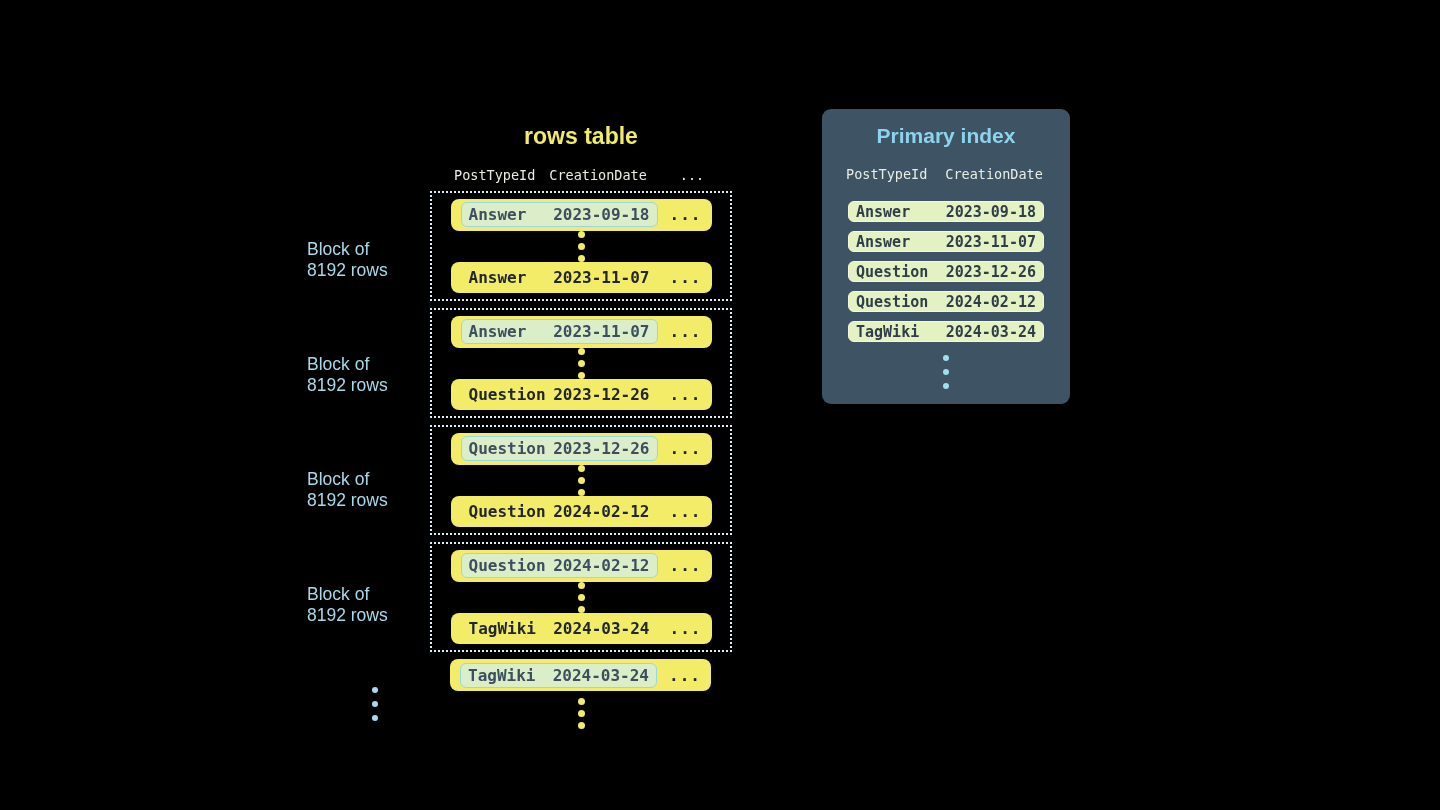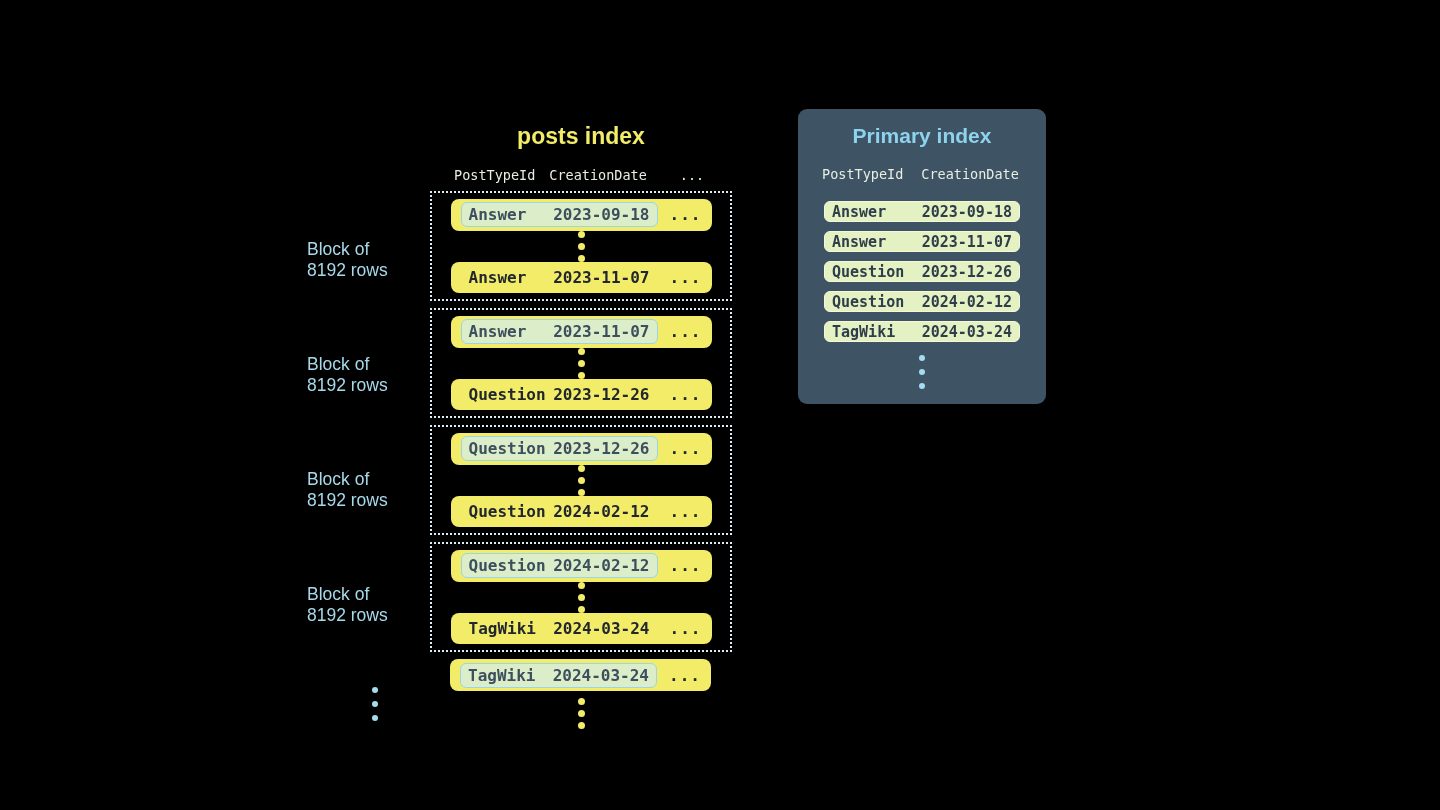--- a/index.html
+++ b/index.html
@@ -61,21 +61,21 @@
     color:var(--blue_text);font-size:17.5px;line-height:21px;
   }
   .bl0{top:239px;} .bl1{top:354px;} .bl2{top:469px;} .bl3{top:584px;}
 
   .overflow-row{position:absolute;left:450px;top:659px;}
   .bottom-dots{position:absolute;left:430px;top:698px;width:302px;display:flex;justify-content:center;}
   .left-dots{position:absolute;left:372px;top:687px;}
 
   
   .panel{
-    position:absolute;left:798px;top:109px;width:248px;height:295px;
+    position:absolute;left:822px;top:109px;width:248px;height:295px;
     background:var(--panel_bg);border-radius:9px;box-sizing:border-box;
   }
   .panel-title{
     margin-top:15px;text-align:center;color:var(--panel_title);
     font-size:21px;font-weight:600;
   }
   .panel-header{
     margin-top:18px;padding-left:24px;display:flex;gap:18px;
     font-family:"DejaVu Sans Mono", monospace;font-size:13.5px;color:var(--header_text);
   }
@@ -85,21 +85,21 @@
     border:1.5px solid var(--index_row_border);border-radius:6px;
     display:flex;justify-content:space-between;align-items:center;padding:0 7px;
     font-family:"DejaVu Sans Mono", monospace;font-size:15px;font-weight:bold;
     color:var(--index_row_text);
   }
   .pi-dots{margin-top:13px;display:flex;justify-content:center;}
 </style>
 </head>
 <body>
 
-<div class="posts-title">posts index</div>
+<div class="posts-title">rows table</div>
 
 <div class="posts-header">
   <span class="c0">PostTypeId</span>
   <span class="c1">CreationDate</span>
   <span class="c2">...</span>
 </div>
 
 <div class="blocks">
 
   <div class="block">

